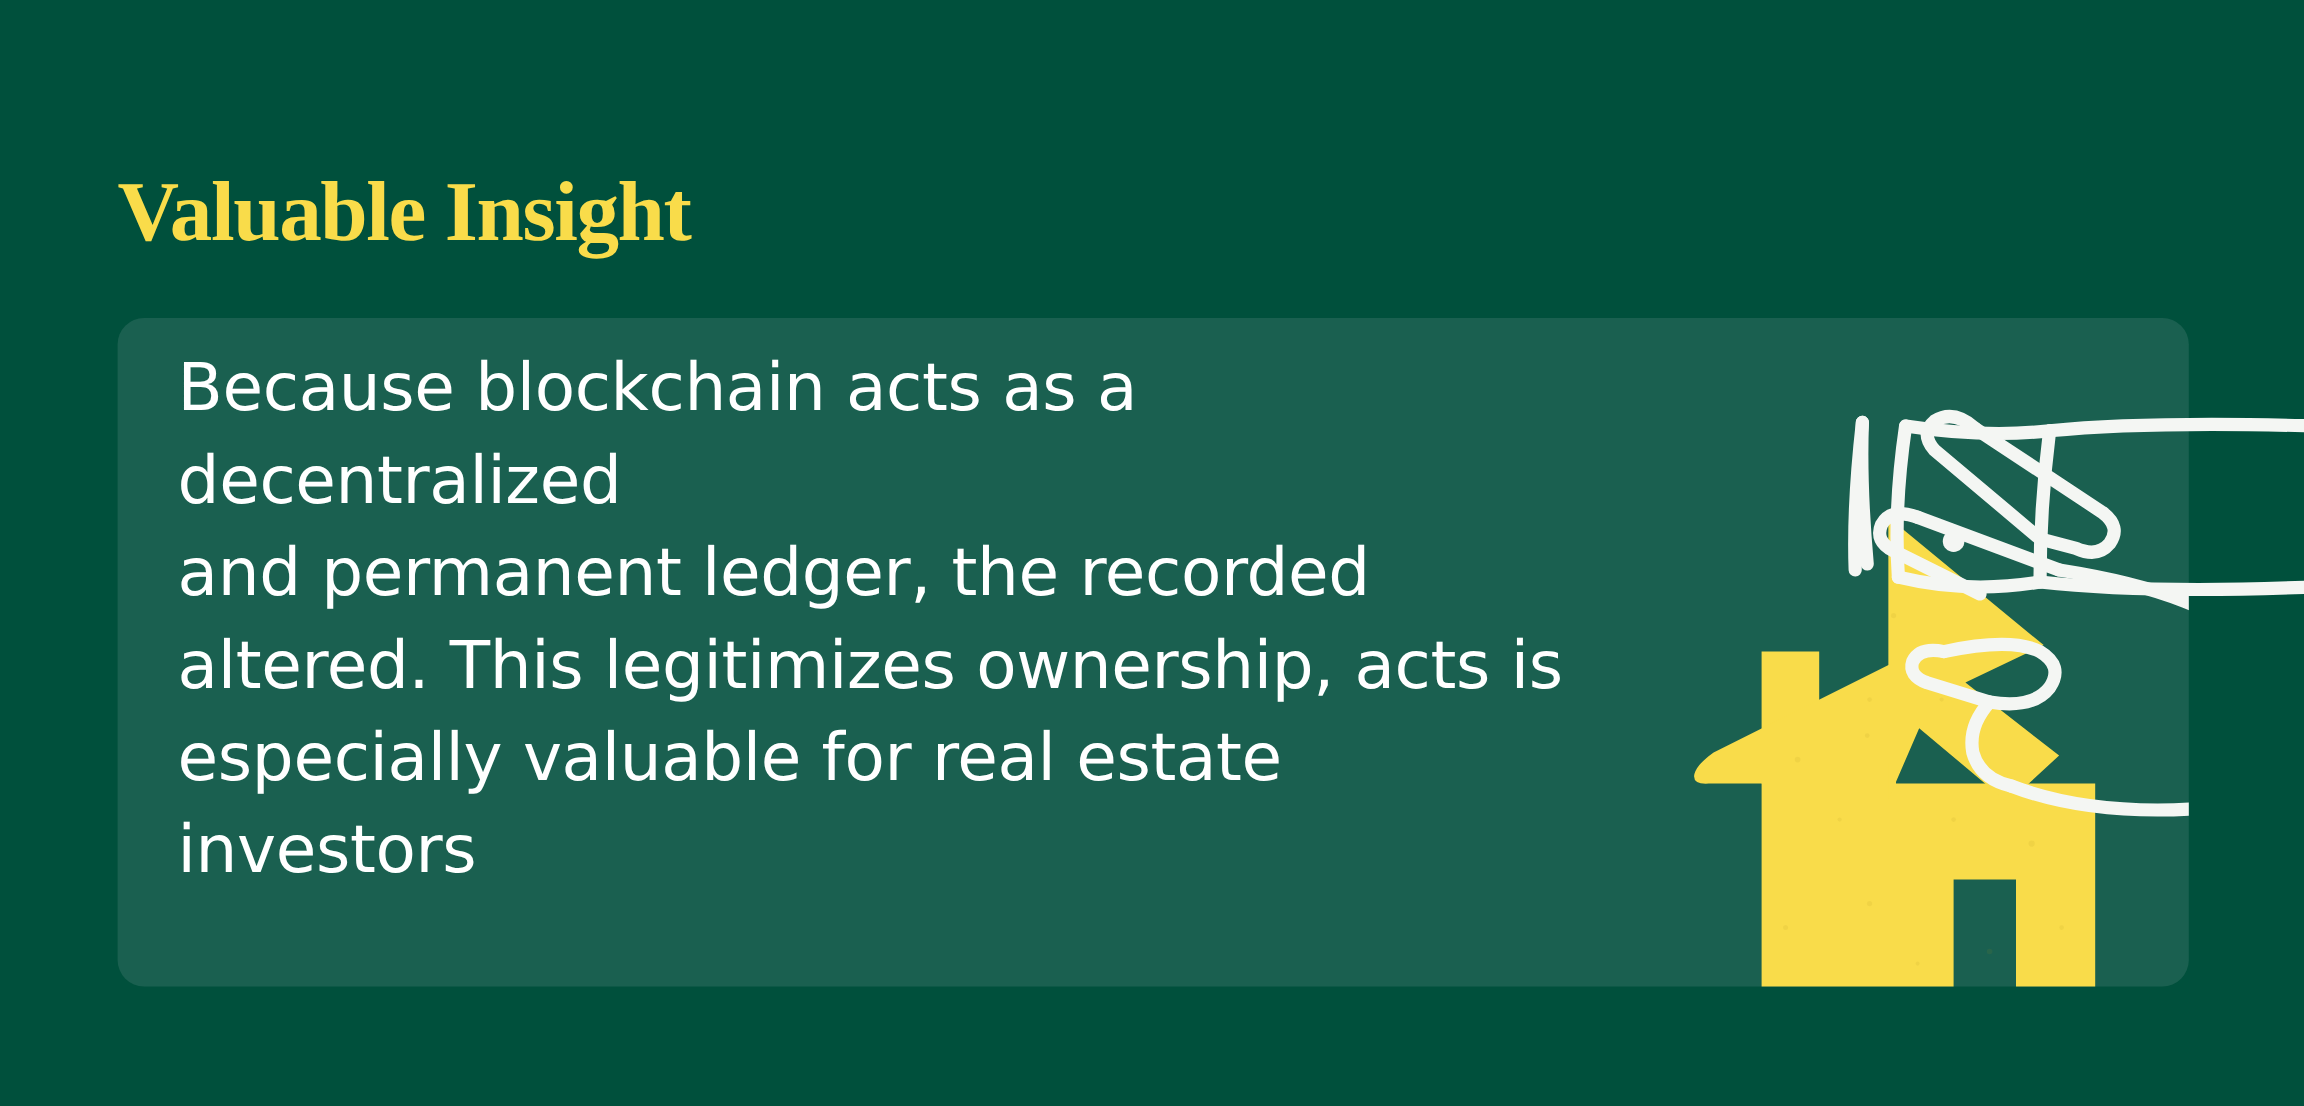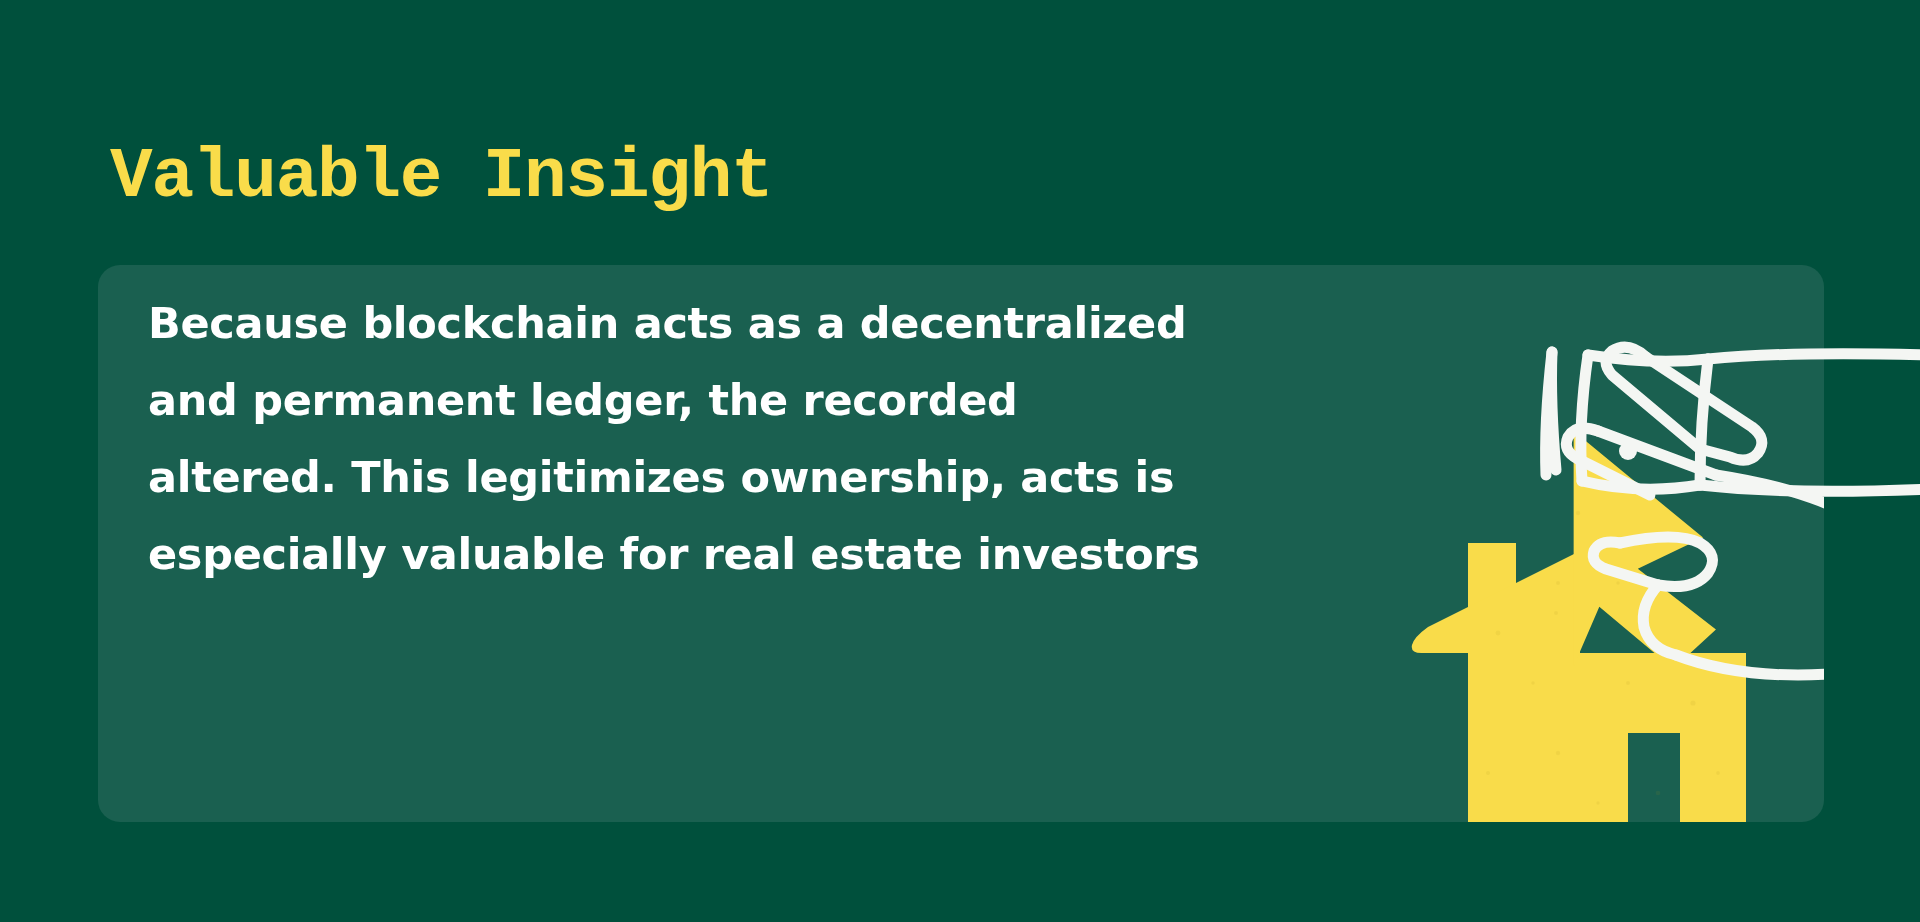--- a/index.html
+++ b/index.html
@@ -20,28 +20,27 @@
     height: 922px;
     background: #00503C;
     overflow: hidden;
   }
 
   
   #page-title {
     position: absolute;
     left: 98px;
     top: 92px;
-    font-family: Liberation Mono, monospace;
+    font-family: Liberation Serif, serif;
     font-size: 71px;
     font-weight: 700;
     letter-spacing: -1.2px;
     line-height: 1.05;
     color: #F9DC4A;
     white-space: nowrap;
-    margin-left: 12px;
   }
 
   
   #insight-card {
     position: absolute;
     left: 98px;
     top: 265px;
     width: 1726px;
     height: 557px;
     background: #1A6050;
@@ -49,22 +48,22 @@
     overflow: hidden;
   }
 
   
   #insight-body {
     position: absolute;
     left: 50px;
     top: 20px;
     width: 1175px;
     font-family: "DejaVu Sans", "Liberation Sans", sans-serif;
-    font-size: 43px;
-    font-weight: 700;
+    font-size: 55px;
+    font-weight: 400;
     line-height: 77px;
     letter-spacing: -0.3px;
     color: #FFFFFF;
   }
   #insight-body p {
     margin: 0;
   }
 
   
   #illustration {

